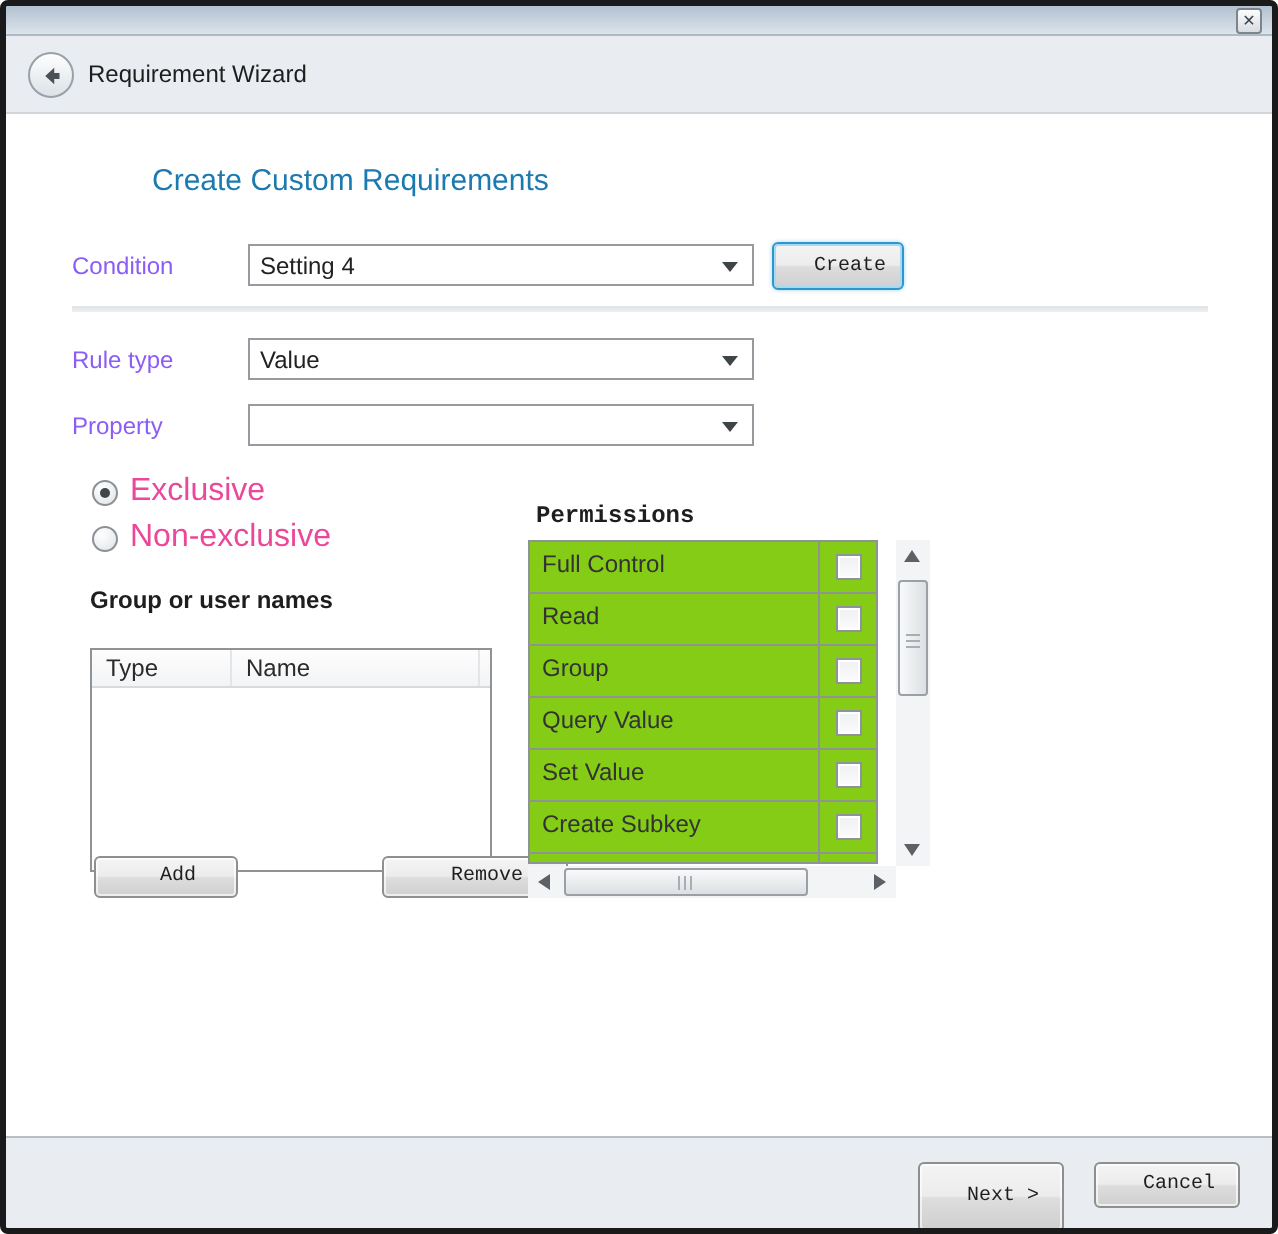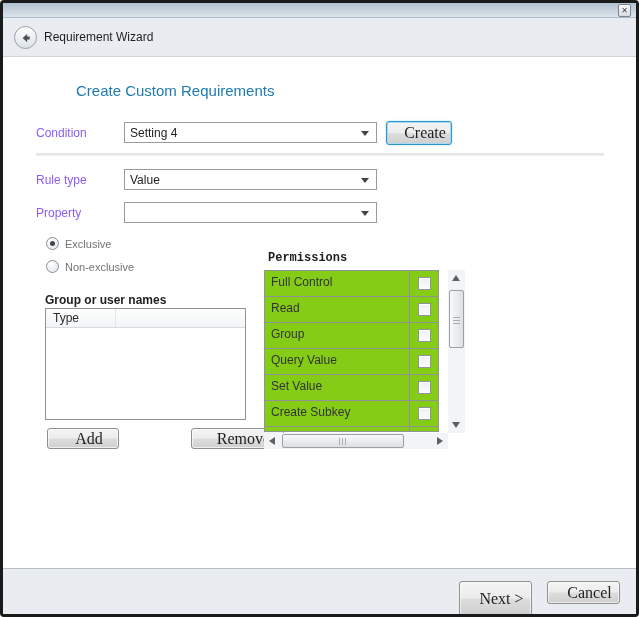--- a/index.html
+++ b/index.html
@@ -52,44 +52,44 @@
   }
   .separator {
     position:absolute; left:33px; top:150px; width:568px; height:3px;
     background:linear-gradient(#dfe3e6,#eef0f2);
   }
   
   .btn {
     position:absolute; border:1px solid #8e8f8f; border-radius:3px;
     background:linear-gradient(#f4f4f4,#ececec 48%,#dddddd 52%,#cfcfcf);
     box-shadow:inset 0 0 0 1px rgba(255,255,255,.65);
-    font-size:16px; color:#1e1e1e; font-family:Liberation Serif, serif;
+    font-size:10px; color:#1e1e1e; font-family:Liberation Mono, monospace;
     display:flex; align-items:center; justify-content:center; cursor:default;padding-left:12px;
   }
   .create-btn {
     left:383px; top:118px; width:66px; height:24px;
     border:1px solid #2f96cd;
     box-shadow:inset 0 0 0 1px #a8d9f2, 0 0 2px #9fd4ee;
   }
   
   .radio-row { position:absolute; display:flex; align-items:center; gap:6px; }
   .radio {
     width:13px; height:13px; border-radius:50%;
     border:1px solid #8b9096; position:relative;
     background:radial-gradient(circle at 35% 30%, #ffffff, #dfe3e6);
   }
   .radio.selected::after {
     content:""; position:absolute; left:3px; top:3px; width:5px; height:5px;
     border-radius:50%; background:#41464c;
   }
-  .radio-label { font-size:11px; color:#737373; }
+  .radio-label { font-size:16px; color:#ec4899; }
   
   .section-label { position:absolute; font-size:12px; font-weight:bold; color:#1e1e1e; }
   .listbox {
-    position:absolute; left:42px; top:305px; width:201px; height:112px;
+    position:absolute; left:42px; top:321px; width:201px; height:112px;
     border:1px solid #8f9396; background:#fff;
   }
   .listbox-header {
     height:19px; display:flex; align-items:center;
     background:linear-gradient(#fdfdfd,#f3f4f6);
     border-bottom:1px solid #d8dbde; font-size:12px; color:#2b2b2b;
   }
   .lb-col-type { width:70px; padding-left:7px; border-right:1px solid #e3e5e8; height:100%; display:flex; align-items:center; }
   .lb-col-name { flex:1; padding-left:7px; border-right:1px solid #e3e5e8; height:100%; display:flex; align-items:center; margin-right:5px; }
   .add-btn { left:44px; top:425px; width:72px; height:21px; }
@@ -201,20 +201,21 @@
   <div class="radio-row" style="left: 43px; top: 257px;">
     <div class="radio"></div>
     <div class="radio-label">Non-exclusive</div>
   </div>
 </div>
 
   <div class="section-label" style="left:42px; top:290px;">Group or user names</div>
   <div class="listbox">
     <div class="listbox-header">
       <div class="lb-col-type">Type</div>
+      <div class="lb-col-name">Name</div>
     </div>
   </div>
   <div class="btn add-btn">Add</div>
   <div class="btn remove-btn">Remove</div>
 
   <div class="section-label" style="left:265px; top:248px;font-family:Liberation Mono, monospace;">Permissions</div>
   <div class="perm-table">
     <div id="perm-rows">
   <div class="perm-row">
     <div class="perm-name">Full Control</div>

